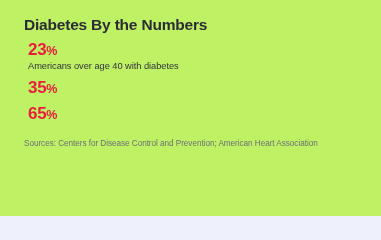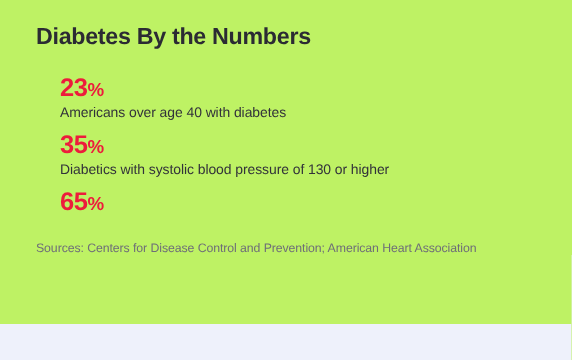--- a/index.html
+++ b/index.html
@@ -29,21 +29,21 @@
     font-size: 15.5px;
     font-weight: bold;
     color: #2b2b33;
     letter-spacing: -0.2px;
     line-height: 1.1;
     margin: 0 0 7px 0;
     white-space: nowrap;
   }
 
   .stat-list {
-    margin: 16px;
+    margin: 4px;
     padding: 0;
     list-style: none;
   }
 
   .stat-block {
     margin: 0 0 6px 0;
     padding: 0;
   }
 
   .stat-figure {
@@ -98,21 +98,20 @@
 
   <ul class="stat-list">
 
     <li class="stat-block">
       <span class="stat-figure"><span>23</span><span class="unit">%</span></span>
       <span class="stat-caption">Americans over age 40 with diabetes</span>
     </li>
 
     <li class="stat-block">
       <span class="stat-figure"><span>35</span><span class="unit">%</span></span>
-      <span class="stat-caption">Diabetics with systolic blood pressure of 130 or higher</span>
     </li>
 
     <li class="stat-block">
       <span class="stat-figure"><span>65</span><span class="unit">%</span></span>
     </li>
 
 
   </ul>
 
   <p class="sources">Sources: Centers for Disease Control and Prevention; American Heart Association</p>

